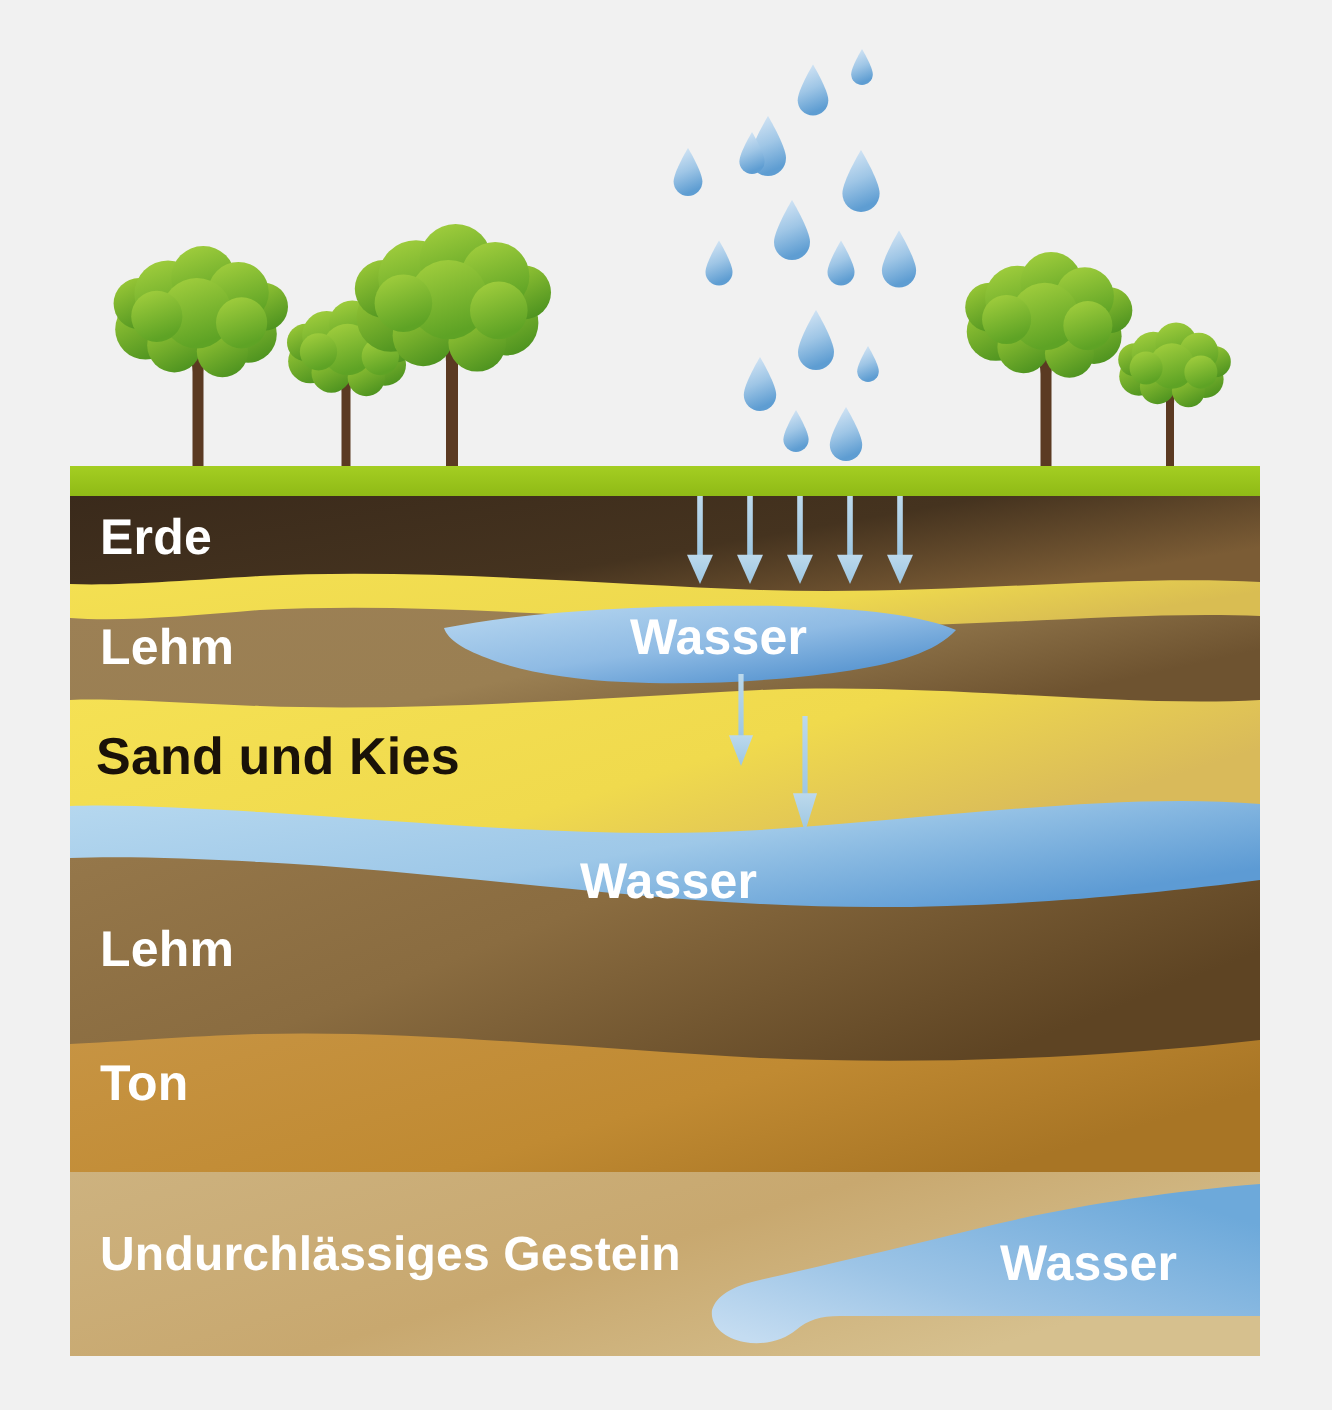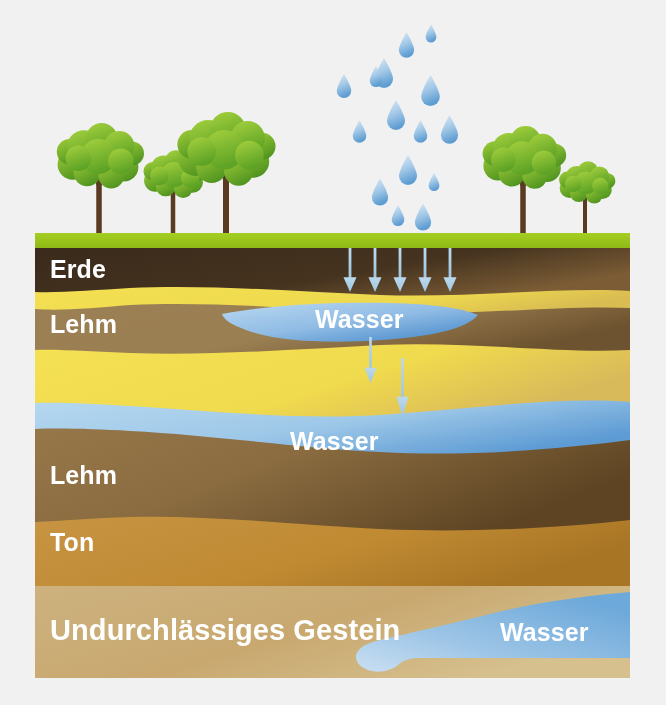--- a/index.html
+++ b/index.html
@@ -229,26 +229,27 @@
 
     <g>
       <use href="#arrowdn" x="396" y="358" width="13" height="58"></use>
     </g>
   </svg>
 
   <div class="lbl lbl-white" style="left:50px;top:255px;font-size:25px;">Erde</div>
 
   <div class="lbl lbl-white" style="left:50px;top:310px;font-size:25px;">Lehm</div>
 
+  <div class="lbl lbl-black" style="left:48px;top:363px;font-size:26px;">Sand und Kies</div>
 
   <div class="lbl lbl-white" style="left:315px;top:305px;font-size:25px;">Wasser</div>
 
   <div class="lbl lbl-white" style="left:290px;top:427px;font-size:25px;">Wasser</div>
 
   <div class="lbl lbl-white" style="left:50px;top:461px;font-size:25px;">Lehm</div>
 
   <div class="lbl lbl-white" style="left:50px;top:528px;font-size:25px;">Ton</div>
 
-  <div class="lbl lbl-white" style="left:50px;top:614px;font-size:29px;">Undurchlässiges Gestein</div>
+  <div class="lbl lbl-white" style="left:50px;top:614px;font-size:24px;">Undurchlässiges Gestein</div>
 
   <div class="lbl lbl-white" style="left:500px;top:618px;font-size:25px;">Wasser</div>
 
 </div>
 
 </body></html>

